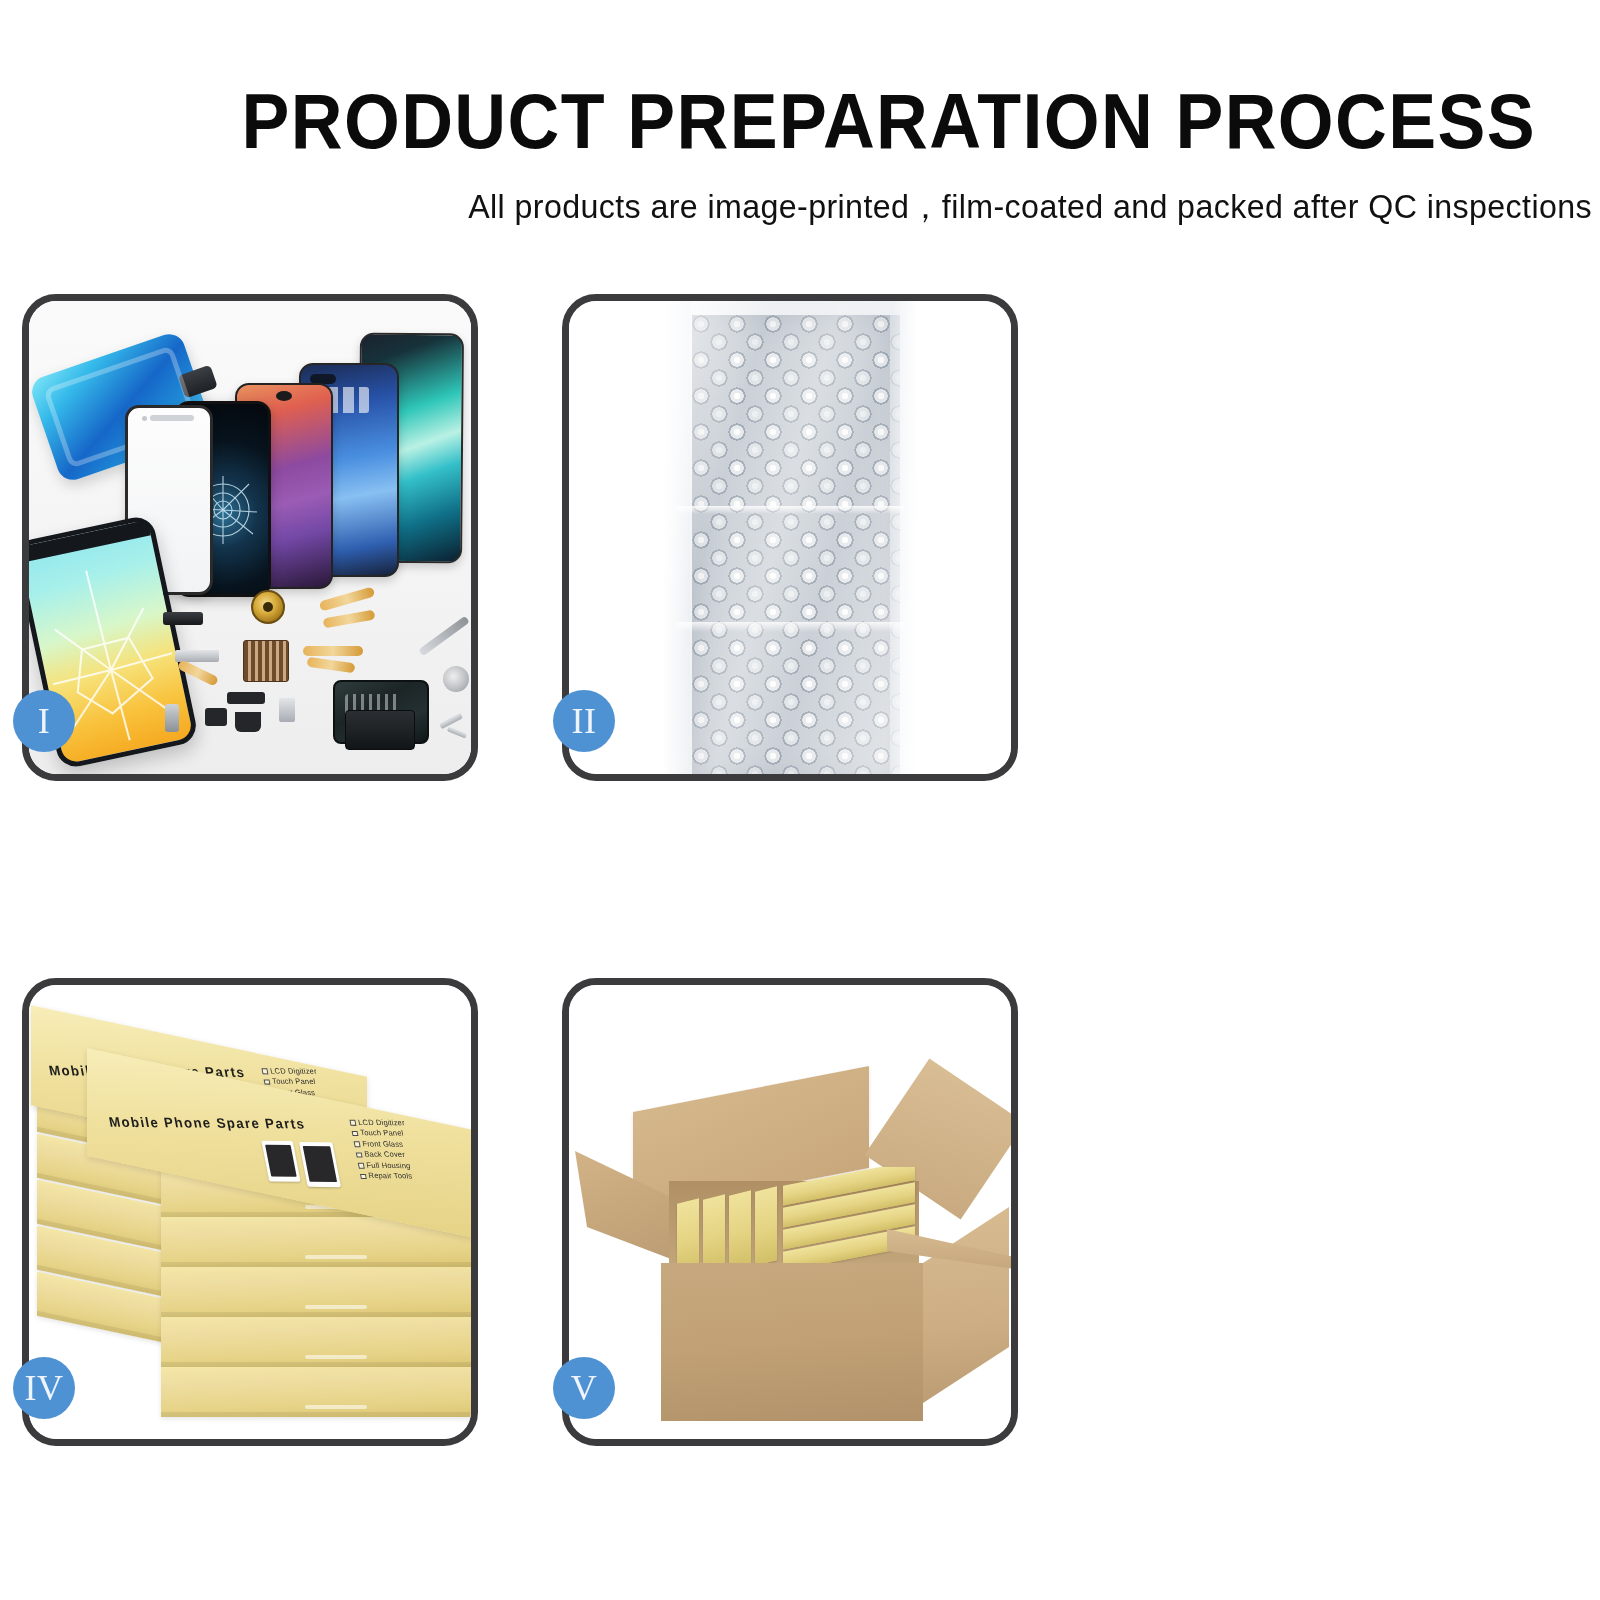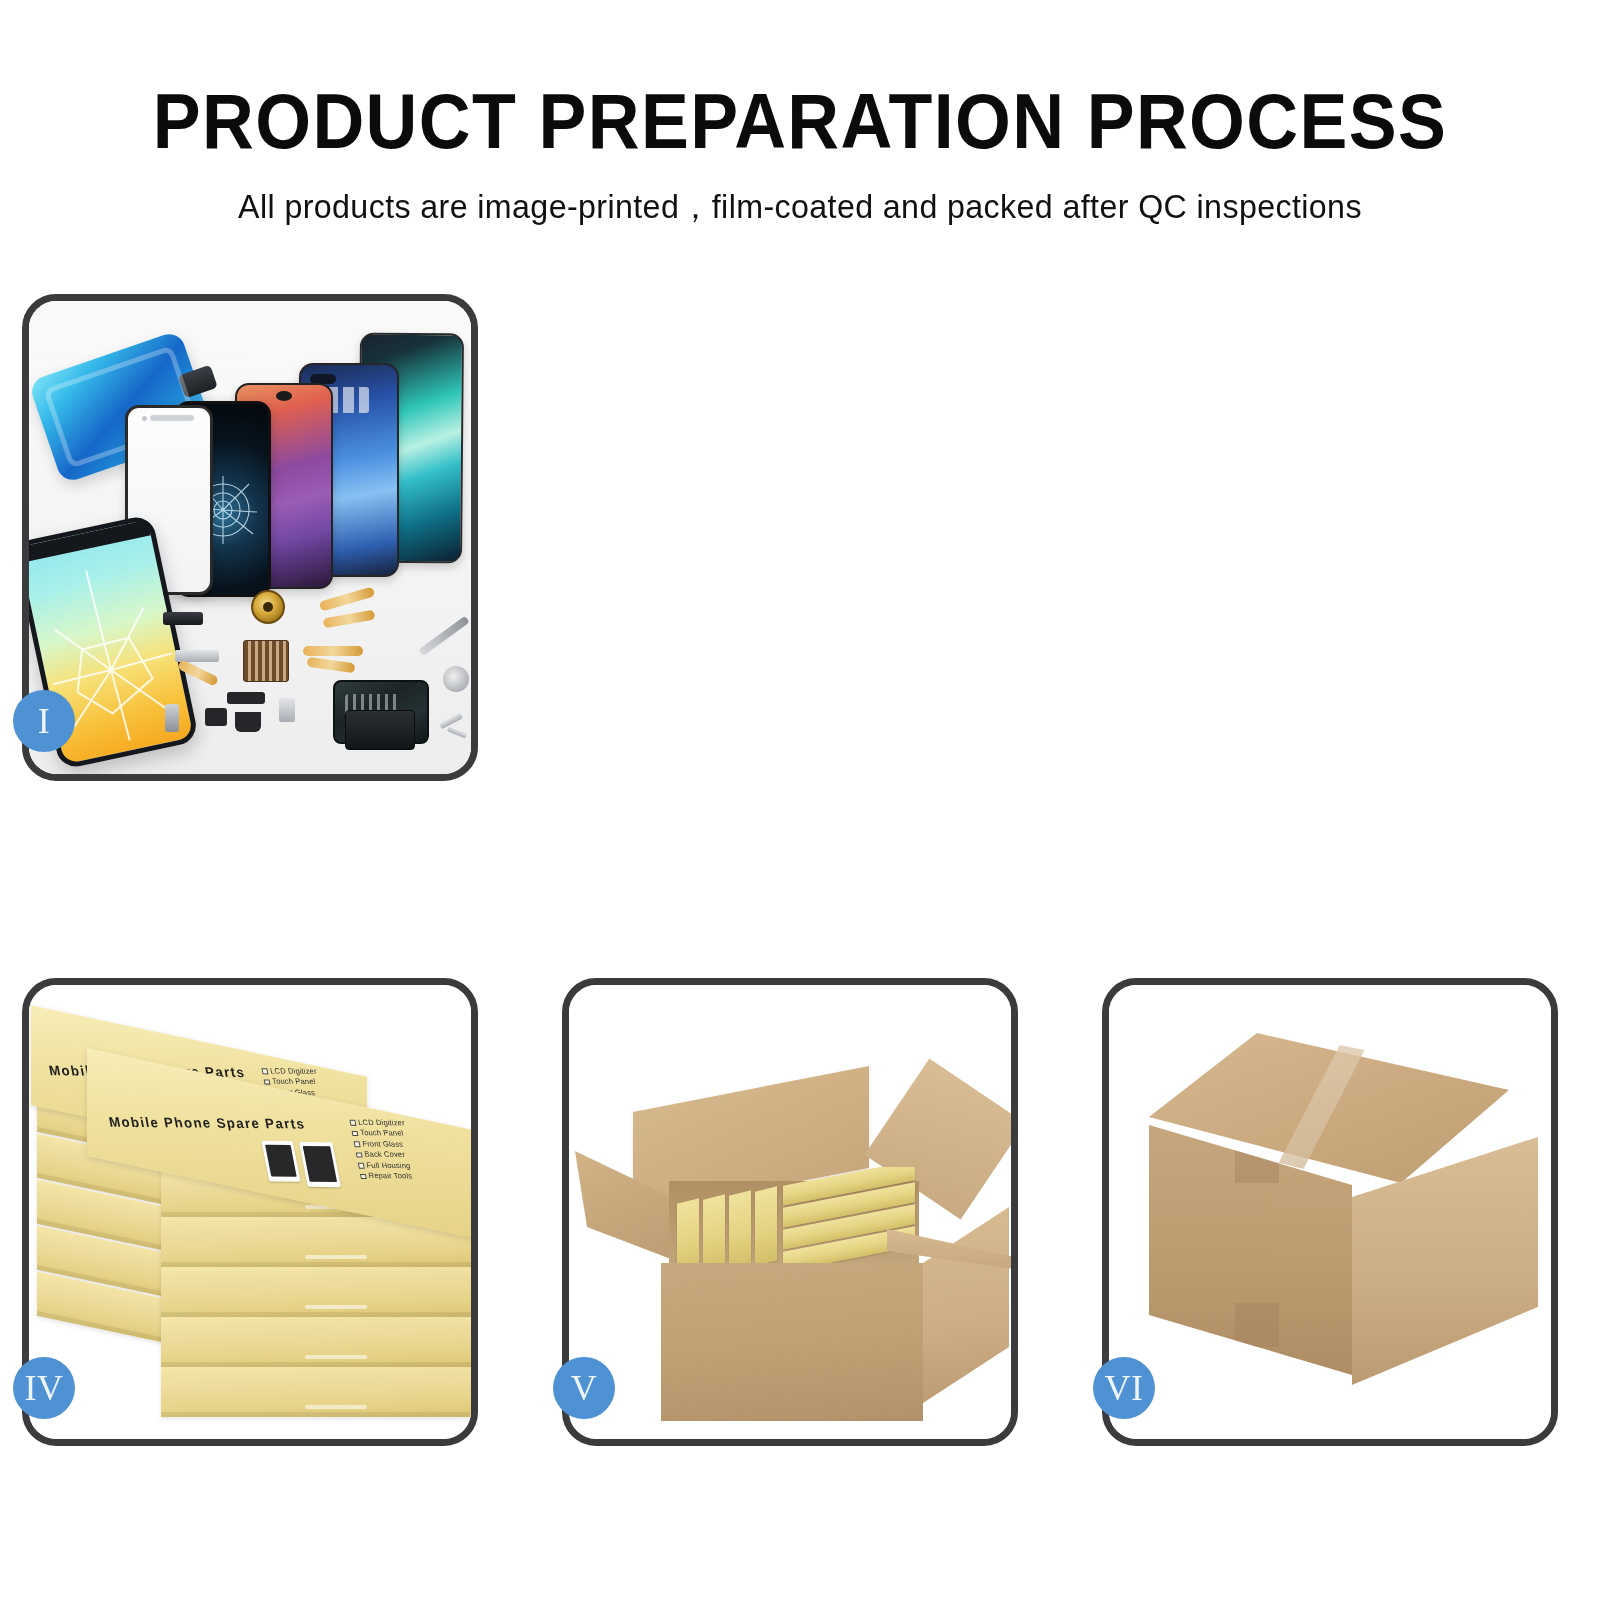--- a/index.html
+++ b/index.html
@@ -5,21 +5,21 @@
   * { box-sizing: border-box; margin: 0; padding: 0; }
   html, body {
     width: 1600px; height: 1600px;
     background: #ffffff;
     font-family: "Liberation Sans", sans-serif;
     overflow: hidden;
   }
   .page { position: relative; width: 1600px; height: 1600px; background: #fff; }
 
   
-  .header { position: absolute; top: 0; left: 0; width: 1600px; text-align: center; }
+  .header { position: absolute; top: 0; left: 0; width: 1600px; text-align: right; }
   .title {
     margin-top: 82px;
     font-size: 78px;
     font-weight: 700;
     letter-spacing: 1.5px;
     color: #0b0b0b;
     transform: scaleX(0.92);
     white-space: nowrap;
     line-height: 1;
   }
@@ -425,20 +425,37 @@
             <span class="pt sil" style="left:292px; top:130px; width:24px; height:6px; transform:rotate(-28deg);"></span>
             <span class="pt sil" style="left:300px; top:142px; width:20px; height:5px; transform:rotate(22deg);"></span>
           </div>
         </div>
       </div>
       <div class="badge b1">
         <span>I</span>
       </div>
     </div>
 
+    <div class="panel c2 r1">
+      <div class="panel-clip">
+        <div class="scene2">
+          <div class="bagwrap">
+            <div class="bubbles"></div>
+            <div class="seamL"></div>
+              <div class="seamR"></div>
+            <div class="fold1"></div>
+              <div class="fold2"></div>
+            <div class="sheen"></div>
+          </div>
+        </div>
+      </div>
+      <div class="badge b1">
+        <span>II</span>
+      </div>
+    </div>
 
 
     <div class="panel c1 r2">
       <div class="panel-clip">
         <div class="scene4">
           <div class="stack">
 
             <div class="ybox" style="left:8px;  top:122px; width:182px; height:44px; transform: skewY(12deg);">
                 <span class="edge"></span>
               </div>
@@ -570,32 +587,15 @@
           <div class="k-rightface"></div>
           <div class="k-flapfront"></div>
           <div class="k-front"></div>
         </div>
       </div>
       <div class="badge b2">
         <span>V</span>
       </div>
     </div>
 
-    <div class="panel c3 r2">
-      <div class="panel-clip">
-        <div class="scene6">
-          <div class="s-shadowpad"></div>
-          <div class="s-top"></div>
-          <div class="s-tape"></div>
-          <div class="s-left">
-            <span class="s-patch" style="left:86px; top:2px; width:44px; height:56px;"></span>
-            <span class="s-patch" style="left:86px; top:178px; width:44px; height:44px;"></span>
-          </div>
-          <div class="s-right"></div>
-        </div>
-      </div>
-      <div class="badge b2">
-        <span>VI</span>
-      </div>
-    </div>
 
   </div>
 </div>
 
 </body></html>

